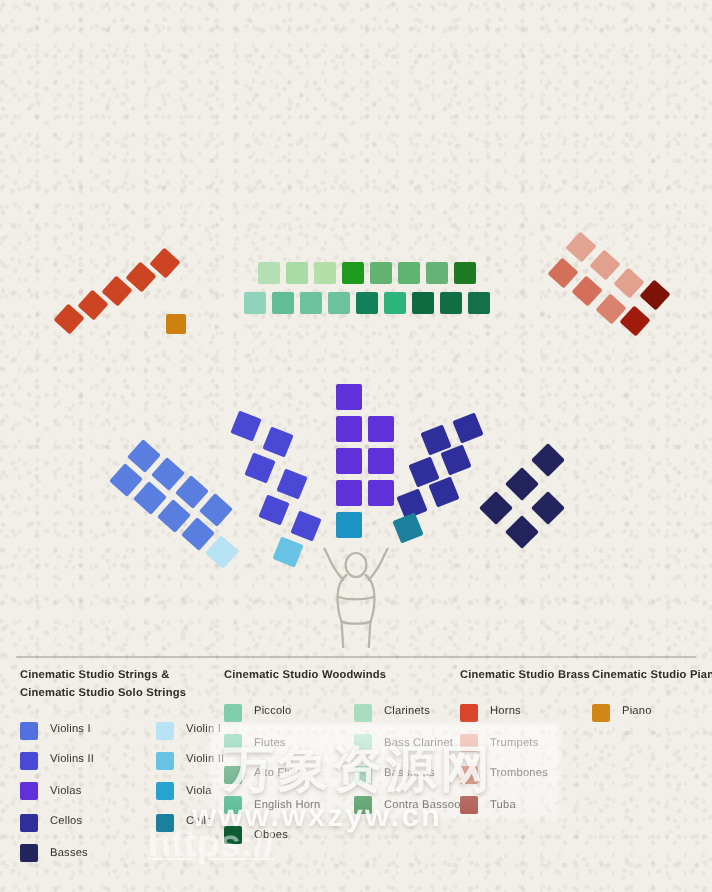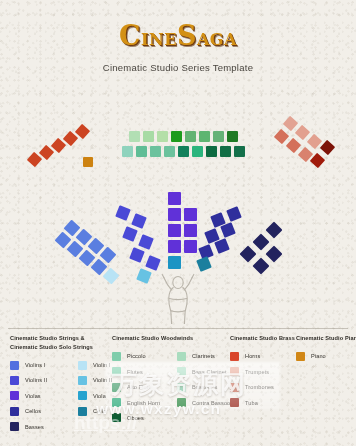--- a/index.html
+++ b/index.html
@@ -82,26 +82,20 @@
     filter:blur(1px);
   }
 </style>
 </head>
 <body>
 
 <div id="paper-texture"></div>
 
 <div id="stage">
 
-  <div class="header">
-    <div class="logo">
-      <span class="cap">C</span><span>ine</span><span class="cap">S</span><span>aga</span>
-    </div>
-    <div class="subtitle">Cinematic Studio Series Template</div>
-  </div>
 
   <div id="seating-layer">
       <div>
         <div class="sq" style="left: 29px; top: 154px; width: 11px; height: 11px; background: rgb(204, 68, 34); transform: rotate(42deg);"></div>
         <div class="sq" style="left: 41px; top: 147px; width: 11px; height: 11px; background: rgb(204, 68, 34); transform: rotate(42deg);"></div>
         <div class="sq" style="left: 53px; top: 140px; width: 11px; height: 11px; background: rgb(204, 68, 34); transform: rotate(42deg);"></div>
         <div class="sq" style="left: 65px; top: 133px; width: 11px; height: 11px; background: rgb(204, 68, 34); transform: rotate(42deg);"></div>
         <div class="sq" style="left: 77px; top: 126px; width: 11px; height: 11px; background: rgb(204, 68, 34); transform: rotate(42deg);"></div>
       </div>
       <div>

